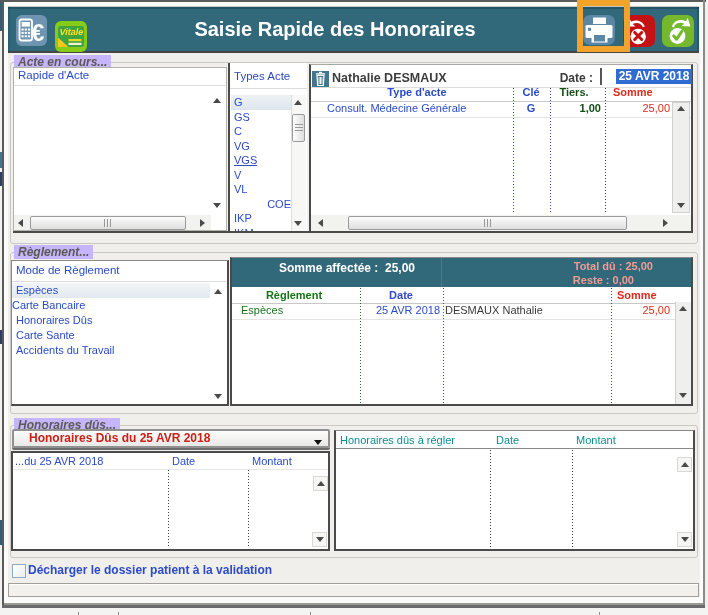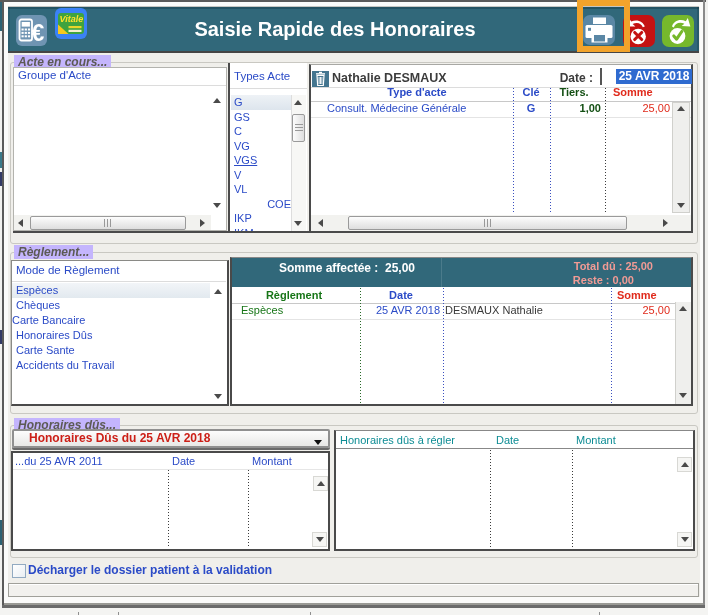--- a/index.html
+++ b/index.html
@@ -64,21 +64,21 @@
         <rect x="5.5" y="16.9" width="2.2" height="2"></rect>
           <rect x="8.7" y="16.9" width="2.2" height="2"></rect>
           <rect x="11.9" y="16.9" width="2.2" height="2"></rect>
         <rect x="5.5" y="20.3" width="2.2" height="2"></rect>
           <rect x="8.7" y="20.3" width="2.2" height="2"></rect>
           <rect x="11.9" y="20.3" width="2.2" height="2"></rect>
       </g>
       <text x="15.5" y="25.5" font-family="Liberation Sans, sans-serif" font-size="23" font-weight="bold" fill="#fff">€</text>
     </svg>
   </div>
-  <div class="abs" id="btnvitale" style="left:55px;top:8px;width:32px;height:31px;background:#3b82f6;border-radius:6px;">
+  <div class="abs" id="btnvitale" style="left:55px;top:21px;width:32px;height:31px;background:#84cc16;border-radius:6px;">
     <svg width="32" height="31" viewBox="0 0 32 31">
       <rect x="3" y="5" width="26" height="21" rx="3" fill="#3fa33f"></rect>
       <path d="M3 16.5 L13.5 26 L3 26 Z" fill="#f5c81e"></path>
       <text x="4.5" y="13.5" font-family="Liberation Sans, sans-serif" font-size="9" font-weight="bold" font-style="italic" fill="#ffe12b">Vitale</text>
       <rect x="13.5" y="18" width="13" height="2.2" fill="#e8d62a"></rect>
       <rect x="13.5" y="21.8" width="13" height="2.2" fill="#f4f1cf"></rect>
     </svg>
   </div>
   <div class="abs" style="left:100px;top:18px;width:470px;text-align:center;color:#fff;font-size:20px;font-weight:bold;">Saisie Rapide des Honoraires</div>
   <div class="abs" id="btnprint" style="left:583px;top:15px;width:32px;height:30px;background:#5a87a5;border-radius:7px;">
@@ -103,21 +103,21 @@
       <circle cx="15.5" cy="21" r="7.9" fill="#fff"></circle>
       <path d="M11.8 21 L14.6 24.2 L19.8 16.5" stroke="#76b82c" stroke-width="3.1" fill="none" stroke-linecap="round" stroke-linejoin="round"></path>
     </svg>
   </div>
   <div class="abs" style="left:577px;top:0;width:53px;height:52px;border:6px solid #f2a32b;box-sizing:border-box;"></div>
 
   <div class="abs gbox" style="left:10px;top:62px;width:686px;height:180px;"></div>
   <div class="abs lbl" style="left:14px;top:55px;">Acte en cours...</div>
 
   <div class="abs" style="left:13px;top:67px;width:214px;height:164px;background:#fff;border:1px solid #b3b3ae;box-sizing:border-box;"></div>
-  <div class="abs blue" style="left:18px;top:69px;font-size:11.5px;">Groupe d'Acte</div>
+  <div class="abs blue" style="left:18px;top:69px;font-size:11.5px;">Rapide d'Acte</div>
   <div class="abs hline" style="left:14px;top:85px;width:212px;"></div>
   <div class="abs tu" style="left:213px;top:98px;"></div>
   <div class="abs td" style="left:213px;top:203px;"></div>
   <div class="abs" style="left:14px;top:215px;width:197px;height:15px;background:#f2f2ef;"></div>
   <div class="abs tl" style="left:18px;top:219px;"></div>
   <div class="abs tr" style="left:200px;top:219px;"></div>
   <div class="abs thumbh" style="left:30px;top:216px;width:156px;height:14px;"></div>
   <div class="abs" style="left:104px;top:219px;width:1px;height:8px;background:#999;"></div>
   <div class="abs" style="left:107px;top:219px;width:1px;height:8px;background:#999;"></div>
   <div class="abs" style="left:110px;top:219px;width:1px;height:8px;background:#999;"></div>
@@ -191,21 +191,20 @@
   <div class="abs" style="left:13px;top:231px;width:680px;height:2px;background:#4a4a4a;"></div>
 
   <div class="abs gbox" style="left:10px;top:252px;width:686px;height:160px;"></div>
   <div class="abs lbl" style="left:14px;top:245px;">Règlement...</div>
 
   <div class="abs" style="left:11px;top:260px;width:218px;height:146px;background:#fff;border:1px solid #8a8a86;border-right:2px solid #4a4a4a;border-bottom:2px solid #4a4a4a;box-sizing:border-box;"></div>
   <div class="abs blue" style="left:16px;top:264px;font-size:11.5px;">Mode de Règlement</div>
   <div class="abs hline" style="left:12px;top:281px;width:214px;"></div>
   <div class="abs" id="mrlist" style="left:12px;top:283px;width:198px;">
     <div style="height:15px;line-height:15px;padding-left:4px;color:#2b4bc7;background:linear-gradient(to bottom,#f2f5f8,#e2e9ef);">Espèces</div>
-    <div style="height:15px;line-height:15px;padding-left:4px;color:#2b4bc7;">Chèques</div>
     <div style="height:15px;line-height:15px;color:#2b4bc7;">Carte Bancaire</div>
     <div style="height:15px;line-height:15px;padding-left:4px;color:#2b4bc7;">Honoraires Dûs</div>
     <div style="height:15px;line-height:15px;padding-left:4px;color:#2b4bc7;">Carte Sante</div>
     <div style="height:15px;line-height:15px;padding-left:4px;color:#2b4bc7;">Accidents du Travail</div>
   </div>
   <div class="abs tu" style="left:214px;top:289px;"></div>
   <div class="abs td" style="left:214px;top:394px;"></div>
 
   <div class="abs" style="left:230px;top:257px;width:463px;height:149px;background:#fff;border-left:2px solid #4a4a4a;border-right:2px solid #4a4a4a;border-top:1px solid #888;border-bottom:2px solid #4a4a4a;box-sizing:border-box;"></div>
   <div class="abs" style="left:232px;top:258px;width:459px;height:29px;background:#31687a;"></div>
@@ -234,21 +233,21 @@
   <div class="abs td" style="left:679px;top:393px;"></div>
 
   <div class="abs gbox" style="left:10px;top:425px;width:686px;height:131px;"></div>
   <div class="abs lbl" style="left:14px;top:418px;">Honoraires dûs...</div>
 
   <div class="abs" style="left:12px;top:429px;width:318px;height:19px;background:linear-gradient(to bottom,#fdfdfd,#e8e8e6);border:2px solid #909090;border-radius:2px;box-sizing:border-box;box-shadow:0 2px 0 #6a6a6a;"></div>
   <div class="abs b" style="left:16px;top:430.5px;color:#cc2018;font-size:12px;margin-left:13px;">Honoraires Dûs du 25 AVR 2018</div>
   <div class="abs td" style="left:314px;top:440px;border-top-color:#111;"></div>
 
   <div class="abs" style="left:11px;top:451px;width:319px;height:100px;background:#fff;border-left:2px solid #4a4a4a;border-top:2px solid #4a4a4a;border-right:2px solid #4a4a4a;border-bottom:2px solid #4a4a4a;box-sizing:border-box;"></div>
-  <div class="abs blue" style="left:15px;top:455px;">...du 25 AVR 2011</div>
+  <div class="abs blue" style="left:15px;top:455px;">...du 25 AVR 2018</div>
   <div class="abs blue" style="left:172px;top:455px;">Date</div>
   <div class="abs blue" style="left:252px;top:455px;">Montant</div>
   <div class="abs hline" style="left:13px;top:469px;width:315px;background:#e6e6e6;"></div>
   <div class="abs dotv dotdark" style="left:168px;top:470px;height:78px;"></div>
   <div class="abs dotv dotdark" style="left:248px;top:470px;height:78px;"></div>
   <div class="abs sbtn" style="left:313px;top:476px;width:15px;height:15px;">
       <div class="tu"></div>
     </div>
   <div class="abs sbtn" style="left:312px;top:532px;width:15px;height:15px;">
       <div class="td"></div>

